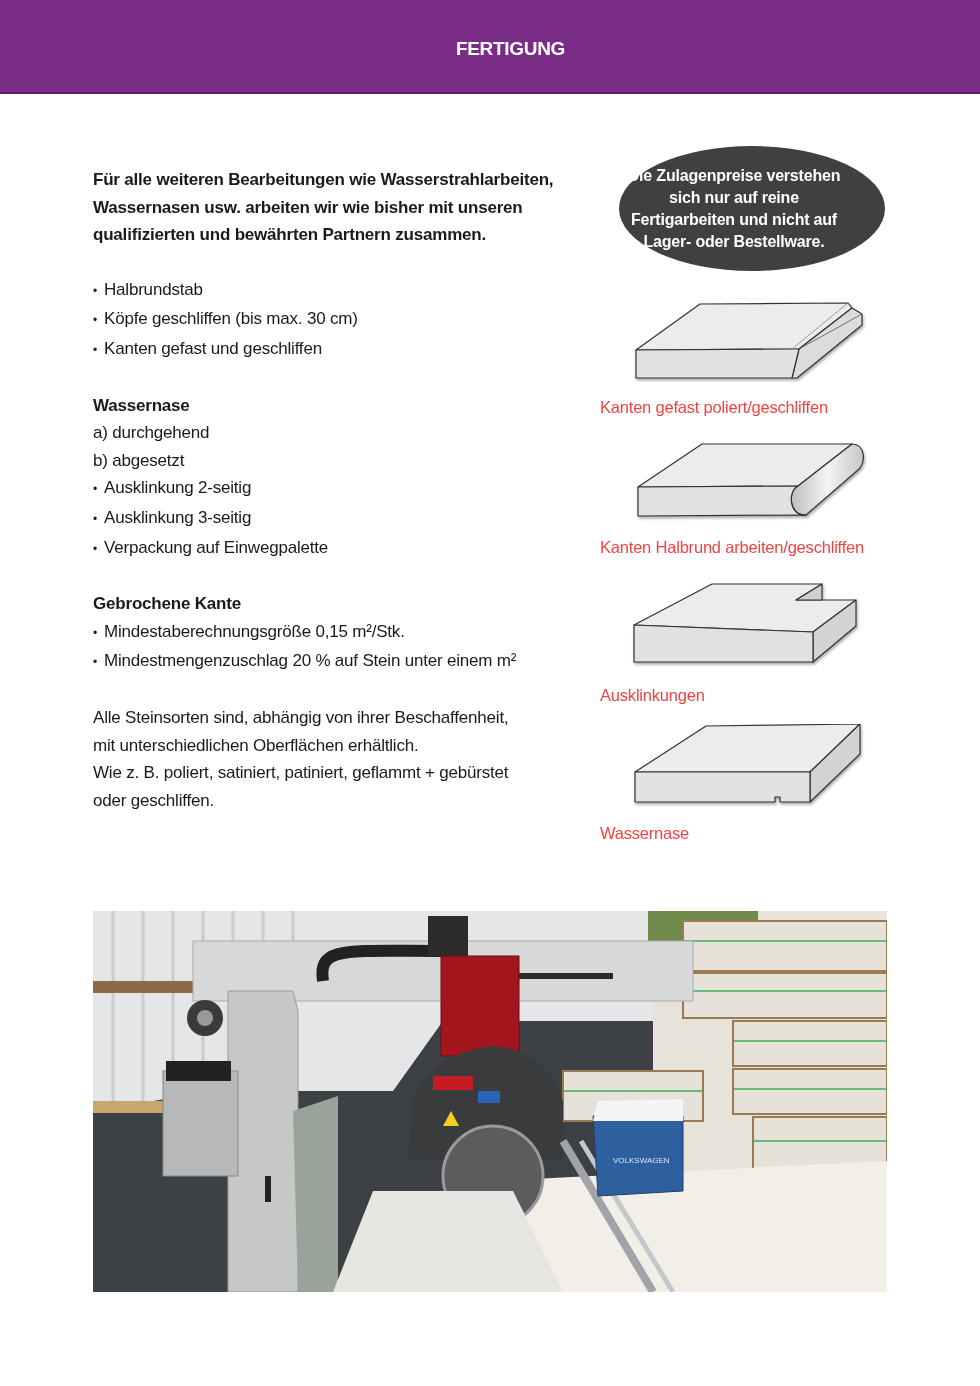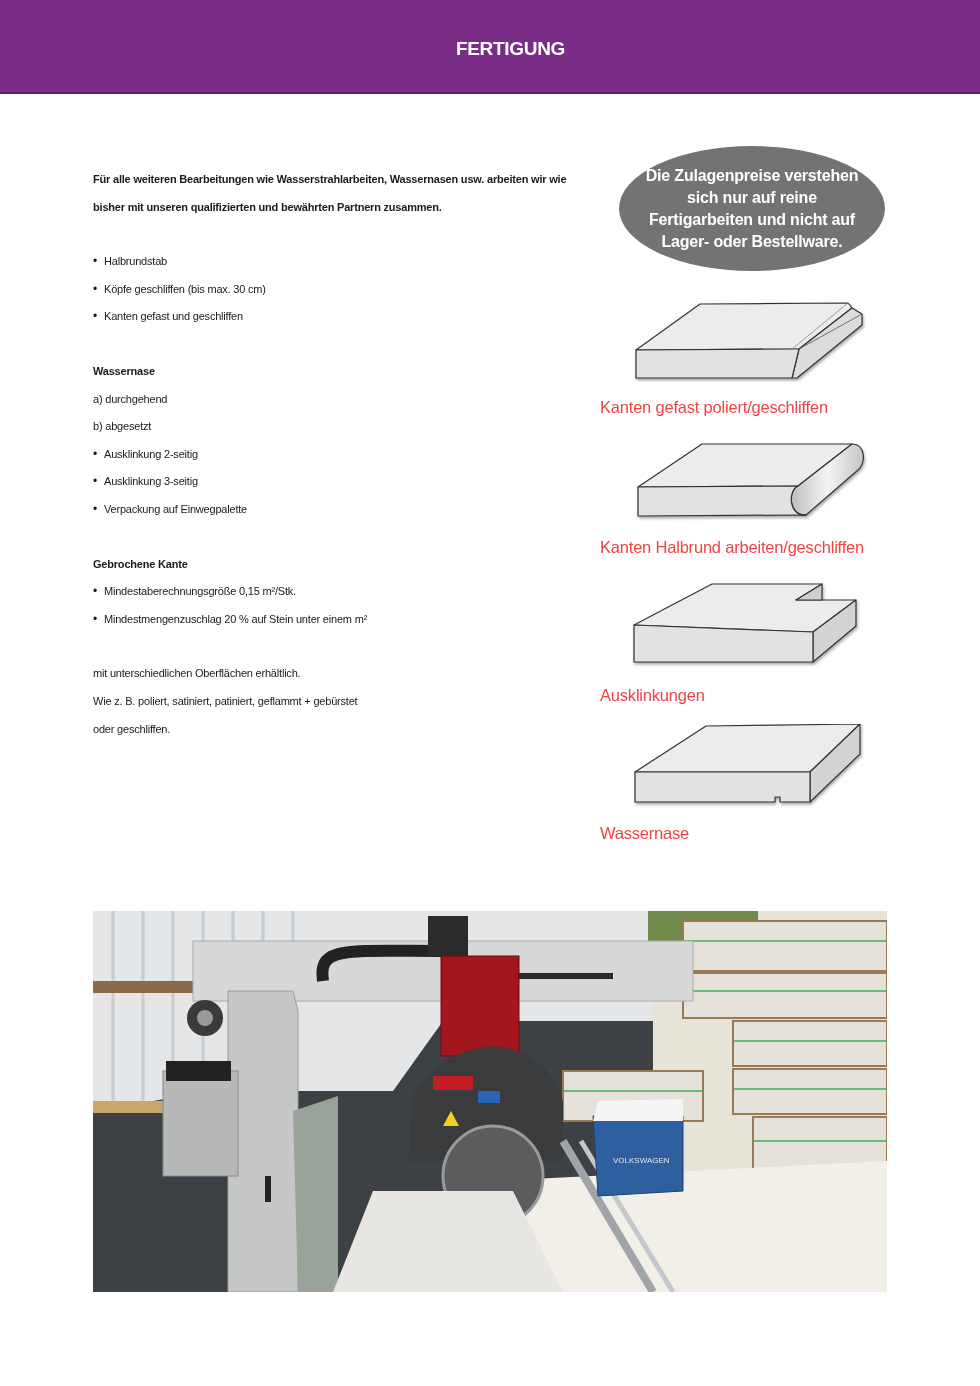--- a/index.html
+++ b/index.html
@@ -1,25 +1,25 @@
 <!DOCTYPE html>
 <html><head>
 <meta charset="utf-8">
 <style>
   html, body { margin:0; padding:0; }
   body { width:980px; height:1386px; position:relative; background:#ffffff; font-family:"Liberation Sans", sans-serif; color:#1a1a1a; overflow:hidden; }
   .header { position:absolute; left:0; top:0; width:980px; height:92px; background:#7a2d87; border-bottom:2px solid #5e1f6a; }
   .header h1 { margin:0; position:absolute; left:0; right:0; top:38px; text-align:center; color:#fff; font-size:19px; font-weight:bold; letter-spacing:-0.3px;padding-left:41px; }
-  .left { position:absolute; left:93px; top:166px; width:480px; font-size:11px; line-height:27.6px; letter-spacing:-0.2px; }
+  .left { position:absolute; left:93px; top:166px; width:480px; font-size:17px; line-height:27.6px; letter-spacing:-0.2px; }
   .left p { margin:0; }
   .intro { font-weight:bold; margin-bottom:27px !important; }
   .block { margin-bottom:27px; }
   .block .title { font-weight:bold; }
   .bullet::before { content:"\2022"; display:inline-block; width:11px; font-size:12px; }
-  .oval { position:absolute; left:619px; top:146px; width:266px; height:125px; border-radius:50%; background:#737373; color:#fff; display:flex; align-items:center; justify-content:center; text-align:center; }
+  .oval { position:absolute; left:619px; top:146px; width:266px; height:125px; border-radius:50%; background:#404040; color:#fff; display:flex; align-items:center; text-align:center; }
   .oval span { font-weight:bold; font-size:16px; line-height:22px; width:230px; letter-spacing:-0.2px; }
   .fig { position:absolute; left:600px; width:300px; }
   .fig svg { display:block; margin:0 auto; }
   .fig .cap { text-align:left; font-size:16.5px; color:#ef4444; margin-top:16px; letter-spacing:-0.2px; }
   .photo { position:absolute; left:93px; top:911px; width:794px; height:381px; overflow:hidden; background:#ddd;text-decoration:underline; }
 </style>
 </head>
 <body>
 
 <div class="header">
@@ -44,20 +44,21 @@
     <p class="bullet">Verpackung auf Einwegpalette</p>
   </div>
 
   <div class="block">
     <p class="title">Gebrochene Kante</p>
     <p class="bullet">Mindestaberechnungsgröße 0,15 m²/Stk.</p>
     <p class="bullet">Mindestmengenzuschlag 20 % auf Stein unter einem m²</p>
   </div>
 
   <div class="block">
+    <p>Alle Steinsorten sind, abhängig von ihrer Beschaffenheit,</p>
     <p>mit unterschiedlichen Oberflächen erhältlich.</p>
     <p>Wie z. B. poliert, satiniert, patiniert, geflammt + gebürstet</p>
     <p>oder geschliffen.</p>
   </div>
 </div>
 
 <div class="oval">
   <span>Die Zulagenpreise verstehen sich nur auf reine Fertigarbeiten und nicht auf Lager- oder Bestellware.</span>
 </div>
 

